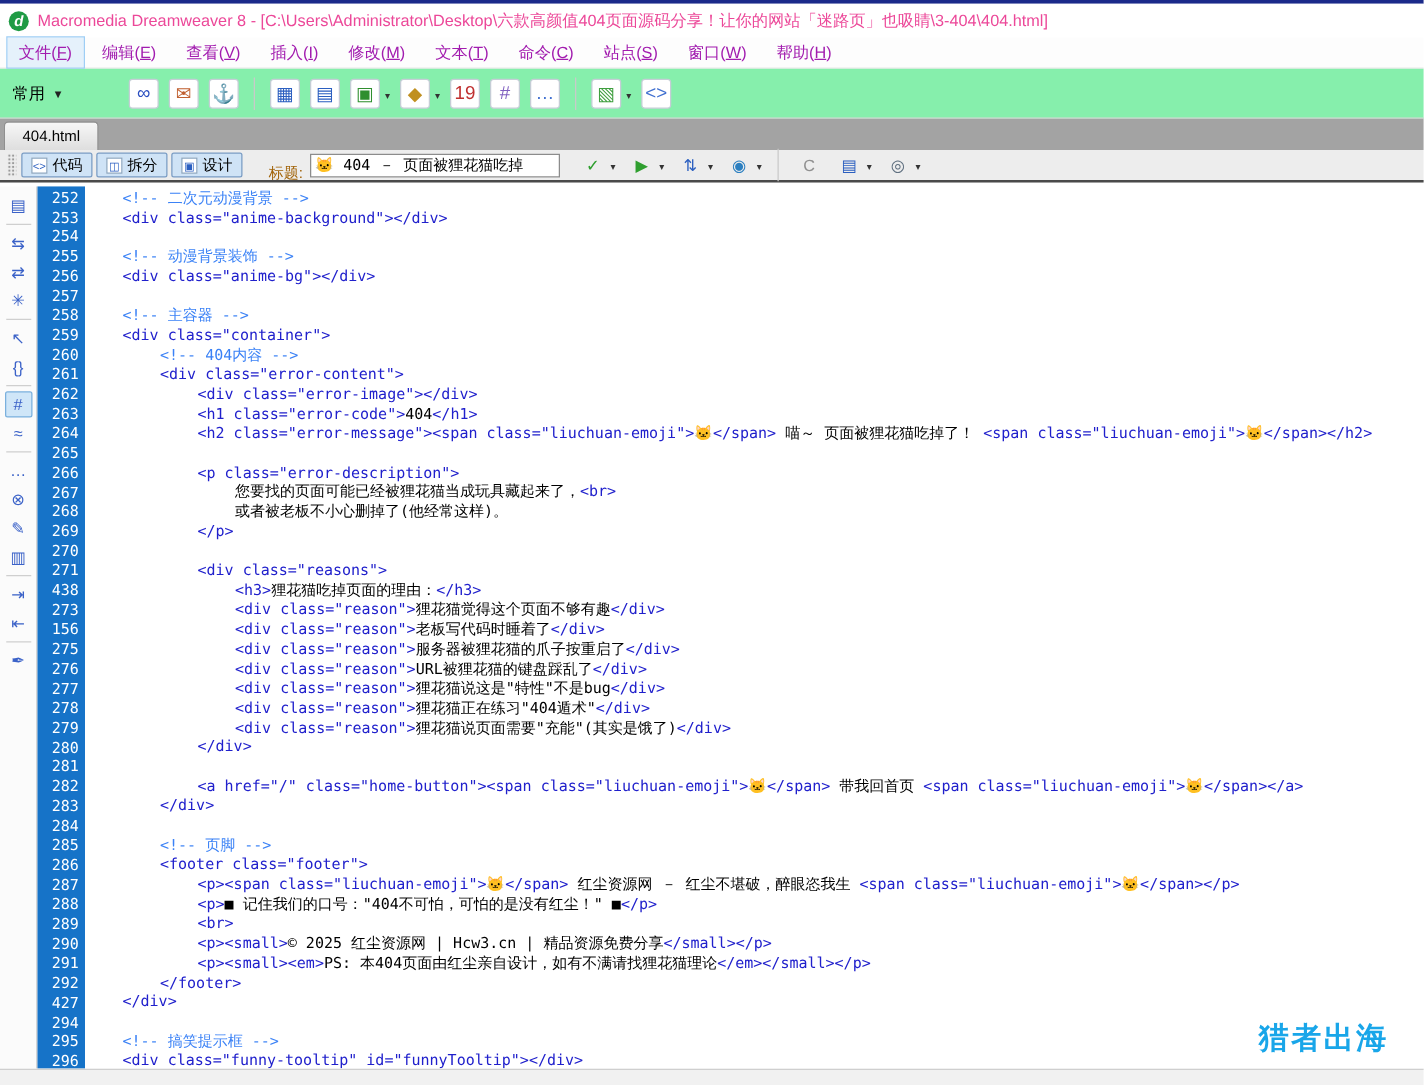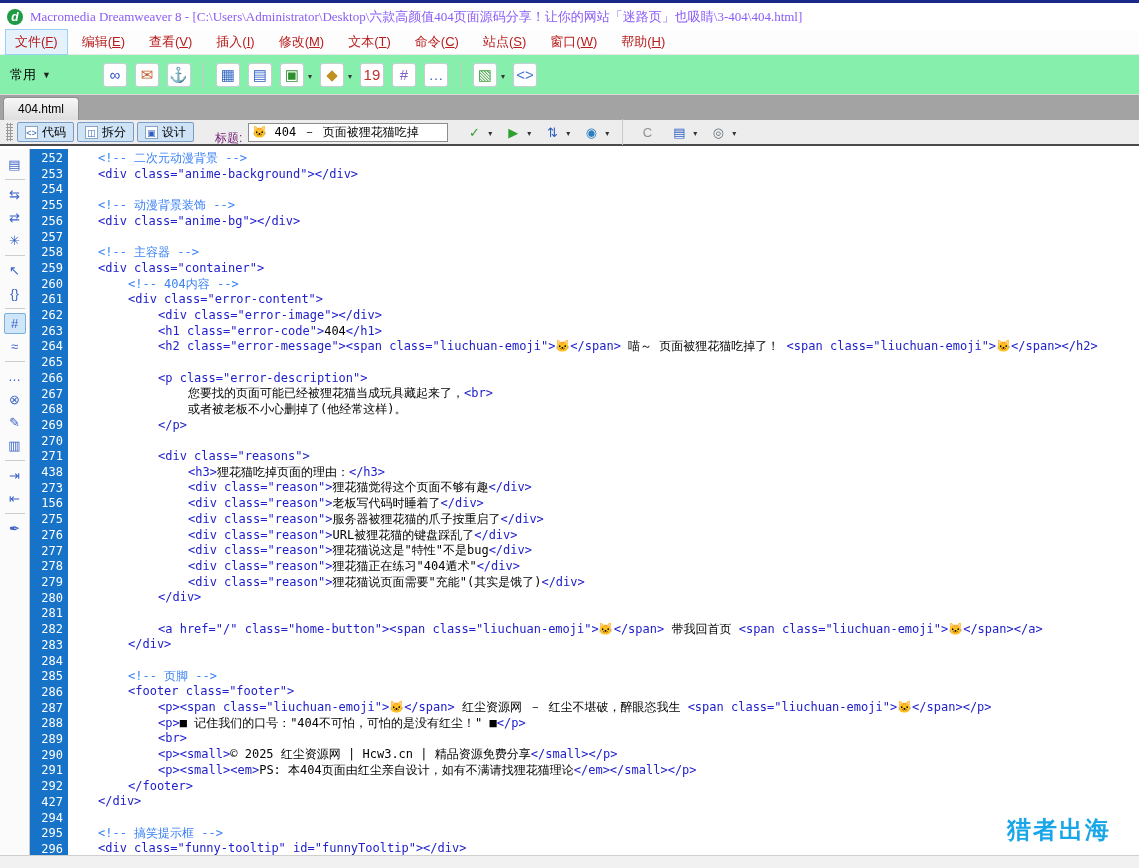--- a/index.html
+++ b/index.html
@@ -4,25 +4,25 @@
 <style>
   * { margin:0; padding:0; box-sizing:border-box; }
   html,body { width:1139px; height:868px; overflow:hidden;
     font-family:"Liberation Sans", sans-serif; background:#fff; }
   .window { position:relative; width:1139px; height:868px; border-top:3px solid #1b2a8a; background:#fff; }
 
   
   .titlebar { height:27px; background:#ffffff; display:flex; align-items:center; padding-left:7px; }
   .app-logo { width:16px; height:16px; border-radius:50%; background:#1f9b45; color:#fff;
     font-size:12px; font-weight:bold; text-align:center; line-height:16px; margin-right:7px; font-style:italic; }
-  .title-text { font-size:13px; color:#8b5cf6; white-space:nowrap;font-family:Liberation Serif, serif; }
+  .title-text { font-size:13px; color:#ec4899; white-space:nowrap; }
 
   
   .menubar { height:25px; background:#fdfdfd; display:flex; align-items:center; padding-left:6px; border-bottom:1px solid #e8e8e8; }
-  .menu-item { font-size:13px; color:#b91c1c; padding:3px 9px; margin-right:6px; white-space:nowrap; }
+  .menu-item { font-size:13px; color:#a21caf; padding:3px 9px; margin-right:6px; white-space:nowrap; }
   .menu-item.hl { background:#e5f1fb; outline:1px solid #9ecef5; }
 
   
   .toolbar { height:40px; background:#86efac; display:flex; align-items:center; padding-left:10px; border-bottom:1px solid #d8d8d8; }
   .cat-dd { font-size:13px; color:#000; display:flex; align-items:center; gap:6px; margin-right:48px; }
   .caret { font-size:9px; color:#222; }
   .tbicon { width:24px; height:24px; display:flex; align-items:center; justify-content:center;
     font-size:15px; margin:0 4px; border-radius:3px; position:relative; background:#fff;
     border:1px solid #c5cdd6; }
   .tbicon .dropmark { position:absolute; right:-9px; top:8px; font-size:8px; color:#333; }
@@ -37,21 +37,21 @@
   
   .doctoolbar { height:26px; background:#ededed; border-bottom:2px solid #4a4a4a;
     display:flex; align-items:center; padding-left:2px; }
   .grip { width:7px; height:18px; margin:0 4px;
     background-image:radial-gradient(circle, #9a9a9a 1px, transparent 1.2px);
     background-size:3px 3px; }
   .viewbtn { height:20px; display:flex; align-items:center; gap:4px; padding:0 7px; margin-right:3px;
     background:#cfe3f6; border:1px solid #7a9cc4; border-radius:2px; font-size:12px; color:#000; }
   .viewbtn .vbicon { width:13px; height:13px; font-size:9px; line-height:13px; text-align:center;
     background:#fff; border:1px solid #8aa5c0; color:#2b5fc0; }
-  .title-label { font-size:12px; color:#701a75; margin:12px 6px 0 18px; }
+  .title-label { font-size:12px; color:#a16207; margin:12px 6px 0 18px; }
   .title-input { width:200px; height:19px; border:1px solid #8c8c8c; background:#fff;
     font-size:12px; font-family:"DejaVu Sans Mono", monospace; padding:0 3px; color:#000; }
   .dticon { width:22px; height:20px; display:flex; align-items:center; justify-content:center;
     font-size:13px; margin:0 5px; position:relative; }
   .dticon .dropmark { position:absolute; right:-7px; top:7px; font-size:8px; color:#333; }
 
   
   .main { position:absolute; top:146px; left:0; right:0; bottom:13px; display:flex; overflow:hidden; background:#fff; }
   .codingbar { width:30px; background:#fbfbfb; border-right:1px solid #c8c8c8;
     display:flex; flex-direction:column; align-items:center; padding-top:4px; }

